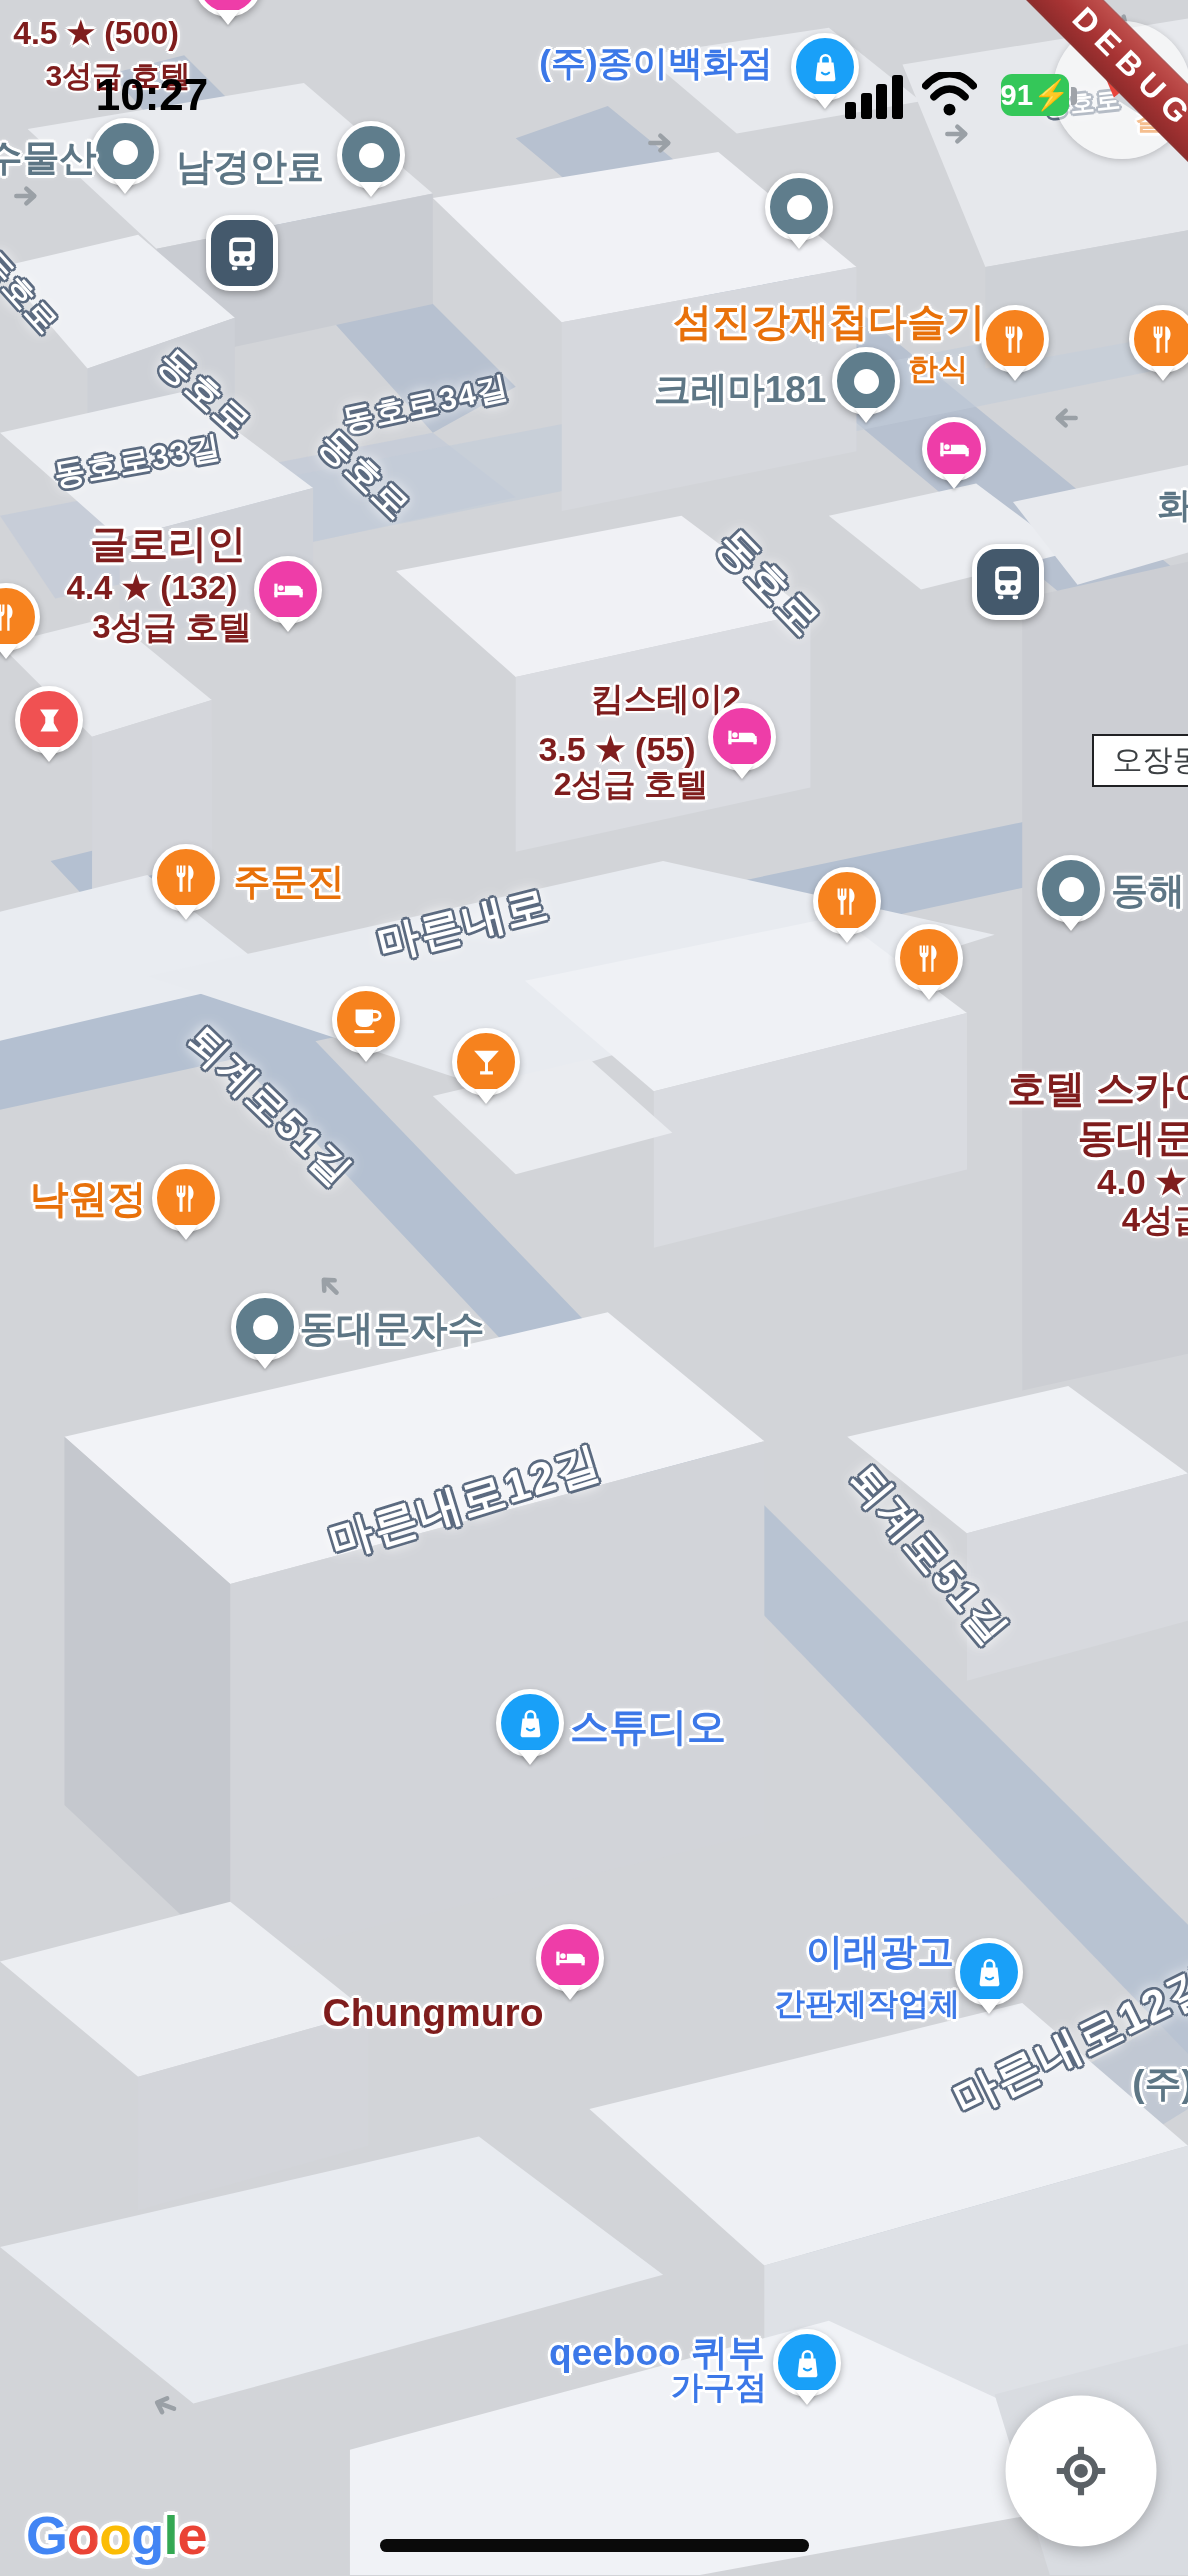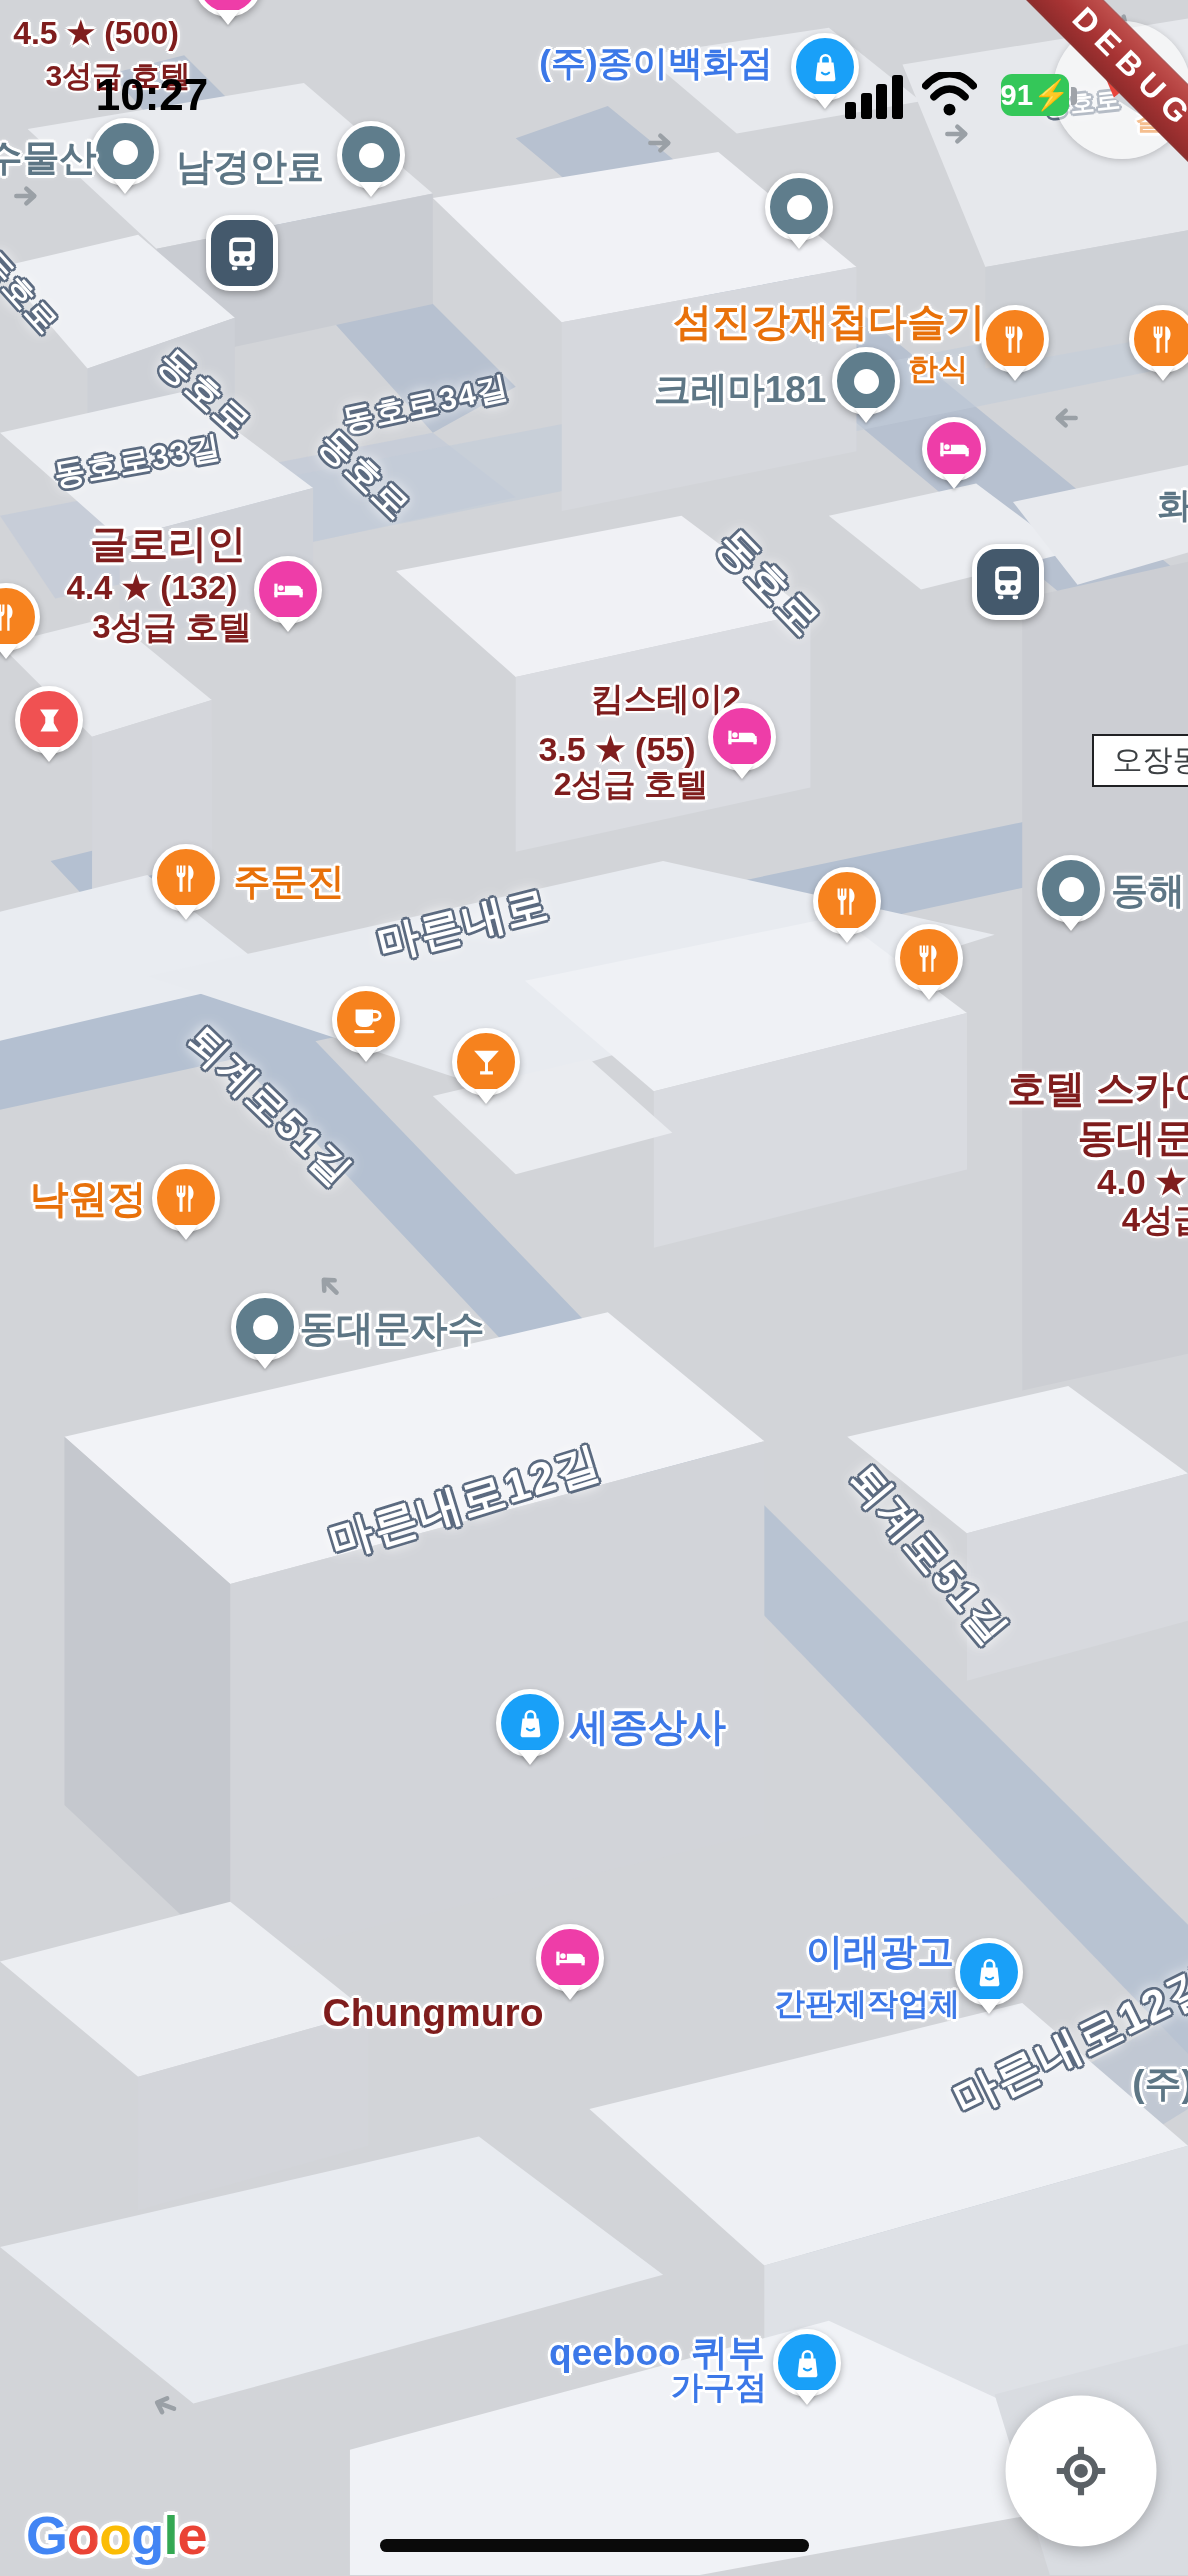--- a/index.html
+++ b/index.html
@@ -349,21 +349,21 @@
   <div class="poi-label pinktx halo" style="left:1164px;top:1220px;font-size:33px;">4성급</div>
 
   <div class="pin pin-dot" style="left:265px;top:1327px;"></div>
   <div class="poi-label steel halo" style="left:392px;top:1329px;font-size:37px;">동대문자수</div>
 
   <div class="pin pin-blue" style="left:530px;top:1723px;">
       <svg viewBox="0 0 38 38" width="35" height="35">
         <use href="#i-bag"></use>
       </svg>
     </div>
-  <div class="poi-label bluetx halo" style="left:648px;top:1727px;font-size:39px;">세종상사</div>
+  <div class="poi-label bluetx halo" style="left:648px;top:1727px;font-size:39px;">스튜디오</div>
 
   <div class="poi-label pinktx halo" style="left:433px;top:2013px;font-size:39px;">Chungmuro</div>
   <div class="pin pin-pink" style="left:570px;top:1958px;">
       <svg viewBox="0 0 38 38" width="35" height="35">
         <use href="#i-bed"></use>
       </svg>
     </div>
 
   <div class="poi-label bluetx halo" style="left:880px;top:1952px;font-size:37px;">이래광고</div>
   <div class="poi-label bluetx halo" style="left:867px;top:2004px;font-size:31px;">간판제작업체</div>

